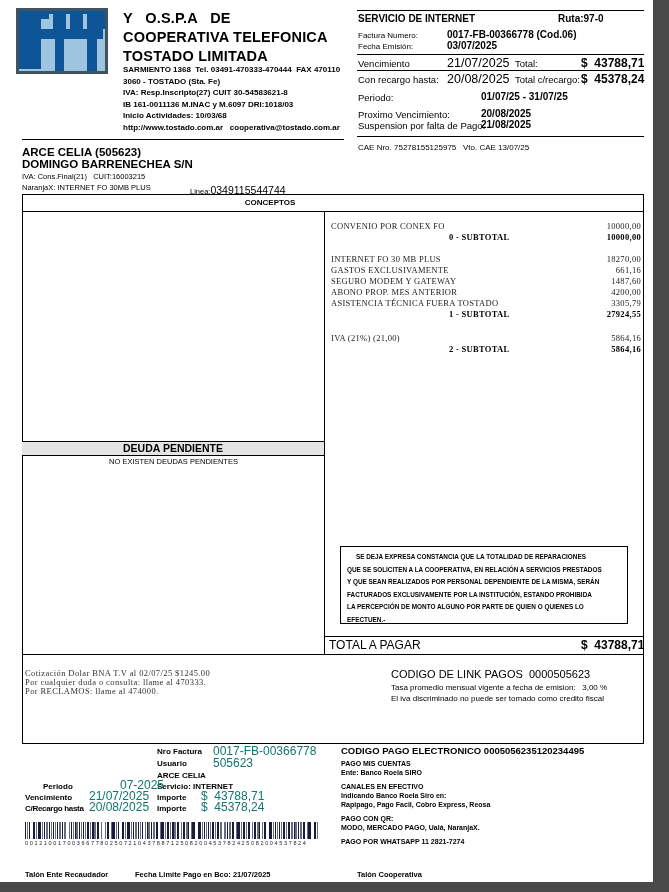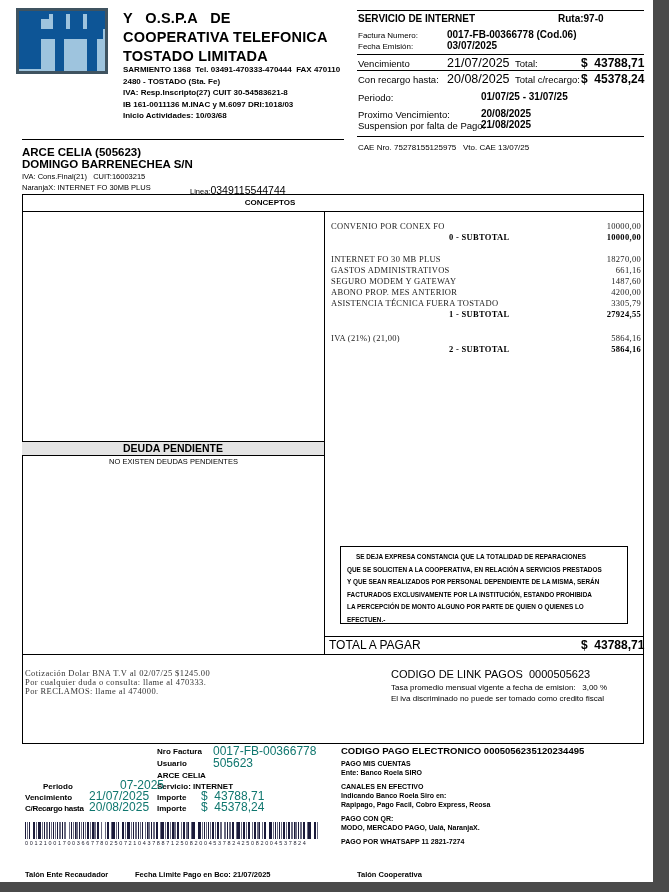--- a/index.html
+++ b/index.html
@@ -75,24 +75,25 @@
   </div>
 </div>
 
 <div class="abs company">
   <div style="white-space:pre;">Y   O.S.P.A   DE</div>
   <div>COOPERATIVA TELEFONICA</div>
   <div>TOSTADO LIMITADA</div>
 </div>
 <div class="abs company-info">
   <div style="white-space:pre;">SARMIENTO 1368  Tel. 03491-470333-470444  FAX 470110</div>
-  <div>2480 - TOSTADO (Sta. Fe)</div>
+  <div>3060 - TOSTADO (Sta. Fe)</div>
   <div>IVA: Resp.Inscripto(27)  CUIT 30-54583621-8</div>
   <div>IB 161-0011136  M.INAC y M.6097 DRI:1018/03</div>
   <div>Inicio Actividades: 10/03/68</div>
+  <div style="white-space:pre;">http://www.tostado.com.ar   cooperativa@tostado.com.ar</div>
 </div>
 
 <div class="hr" style="left:357px;top:10px;width:287px;"></div>
 <div class="abs svc" style="left:358px;top:13px;">SERVICIO DE  INTERNET</div>
 <div class="abs svc" style="left:558px;top:13px;">Ruta:97-0</div>
 <div class="abs lbl-sm" style="left:358px;top:31px;">Factura Numero:</div>
 <div class="abs val-b" style="left:447px;top:29px;">0017-FB-00366778 (Cod.06)</div>
 <div class="abs lbl-sm" style="left:358px;top:42px;">Fecha Emisión:</div>
 <div class="abs val-b" style="left:447px;top:40px;">03/07/2025</div>
 <div class="hr-thin" style="left:357px;top:54px;width:287px;"></div>
@@ -131,21 +132,21 @@
 <div class="abs" style="left:22px;top:198px;width:496px;text-align:center;font-size:8px;font-weight:bold;">CONCEPTOS</div>
 <div class="abs" style="left:324px;top:211px;width:0;height:444px;border-left:1.2px solid #000;"></div>
 
 <div class="concept-row" style="top:221px;"><span>CONVENIO POR CONEX FO</span><span class="amt">10000,00</span></div>
 <div class="concept-row sub" style="top:232px;">
     <span class="lbl">0 - SUBTOTAL</span>
     <span class="amt">10000,00</span>
   </div>
 
 <div class="concept-row" style="top:254px;"><span>INTERNET FO 30 MB PLUS</span><span class="amt">18270,00</span></div>
-<div class="concept-row" style="top:265px;"><span>GASTOS ADMINISTRATIVOS</span><span class="amt">661,16</span></div>
+<div class="concept-row" style="top:265px;"><span>GASTOS EXCLUSIVAMENTE</span><span class="amt">661,16</span></div>
 <div class="concept-row" style="top:276px;"><span>SEGURO MODEM Y GATEWAY</span><span class="amt">1487,60</span></div>
 <div class="concept-row" style="top:287px;"><span>ABONO PROP. MES ANTERIOR</span><span class="amt">4200,00</span></div>
 <div class="concept-row" style="top:298px;"><span>ASISTENCIA TÉCNICA FUERA TOSTADO</span><span class="amt">3305,79</span></div>
 <div class="concept-row sub" style="top:309px;">
     <span class="lbl">1 - SUBTOTAL</span>
     <span class="amt">27924,55</span>
   </div>
 
 <div class="concept-row" style="top:333px;"><span>IVA (21%) (21,00)</span><span class="amt">5864,16</span></div>
 <div class="concept-row sub" style="top:344px;">

